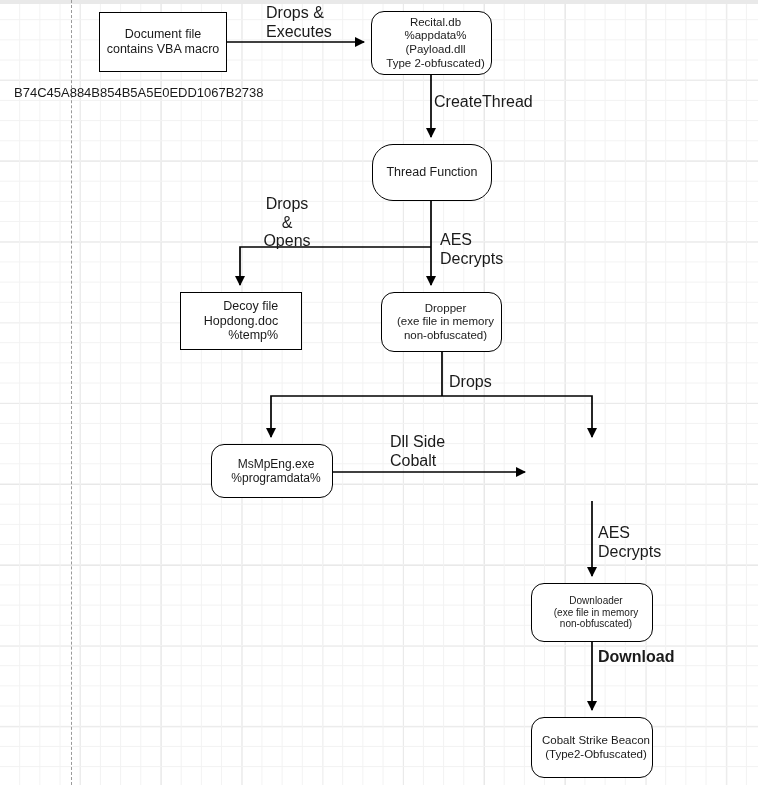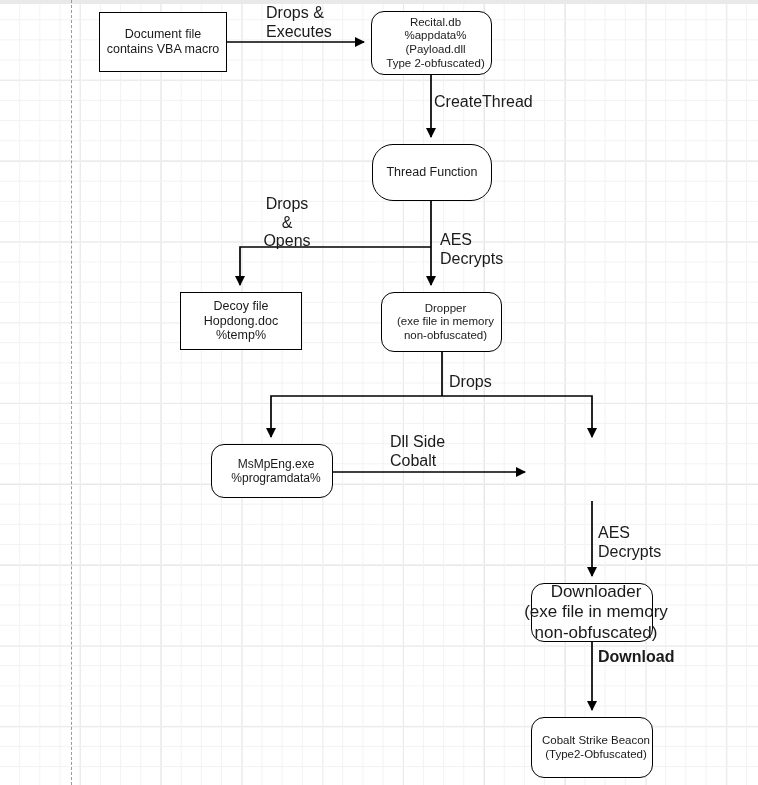--- a/index.html
+++ b/index.html
@@ -141,21 +141,21 @@
     </div>
   </div>
 
   <div class="node" style="left:372px; top:144px; width:120px; height:57px;border-radius:21px;">
     <div class="lines" style="font-size:12.5px;">
       <div>Thread Function</div>
     </div>
   </div>
 
   <div class="node" style="left:180px; top:292px; width:122px; height:58px;">
-    <div class="lines" style="font-size:12.5px;">
+    <div class="lines" style="font-size:12.5px;text-align:right;">
       <div>Decoy file</div>
       <div>Hopdong.doc</div>
       <div>%temp%</div>
     </div>
   </div>
 
   <div class="node rounded" style="left:381px; top:292px; width:121px; height:60px;">
     <div class="lines" style="font-size:11.5px;">
       <div>Dropper</div>
       <div>(exe file in memory</div>
@@ -165,21 +165,21 @@
 
   <div class="node rounded" style="left:211px; top:444px; width:122px; height:54px;">
     <div class="lines" style="font-size:12px;">
       <div>MsMpEng.exe</div>
       <div>%programdata%</div>
     </div>
   </div>
 
 
   <div class="node rounded" style="left:531px; top:583px; width:122px; height:59px;">
-    <div class="lines" style="font-size:17px;">
+    <div class="lines" style="font-size:10px;">
       <div>Downloader</div>
       <div>(exe file in memory</div>
       <div>non-obfuscated)</div>
     </div>
   </div>
 
   <div class="node rounded" style="left:531px; top:717px; width:122px; height:61px;">
     <div class="lines" style="font-size:11.5px;">
       <div>Cobalt Strike Beacon</div>
       <div>(Type2-Obfuscated)</div>
@@ -217,14 +217,15 @@
 
   <div class="edge-label" style="left:598px; top:524px; font-size:16px;">
     <div>AES</div>
     <div>Decrypts</div>
   </div>
 
   <div class="edge-label" style="left:598px; top:648px; font-size:16px;font-weight:bold;">
     <div>Download</div>
   </div>
 
+  <div class="hash" style="left:14px; top:85px; font-size:13px;">B74C45A884B854B5A5E0EDD1067B2738</div>
 
 </div>
 
 </body></html>

